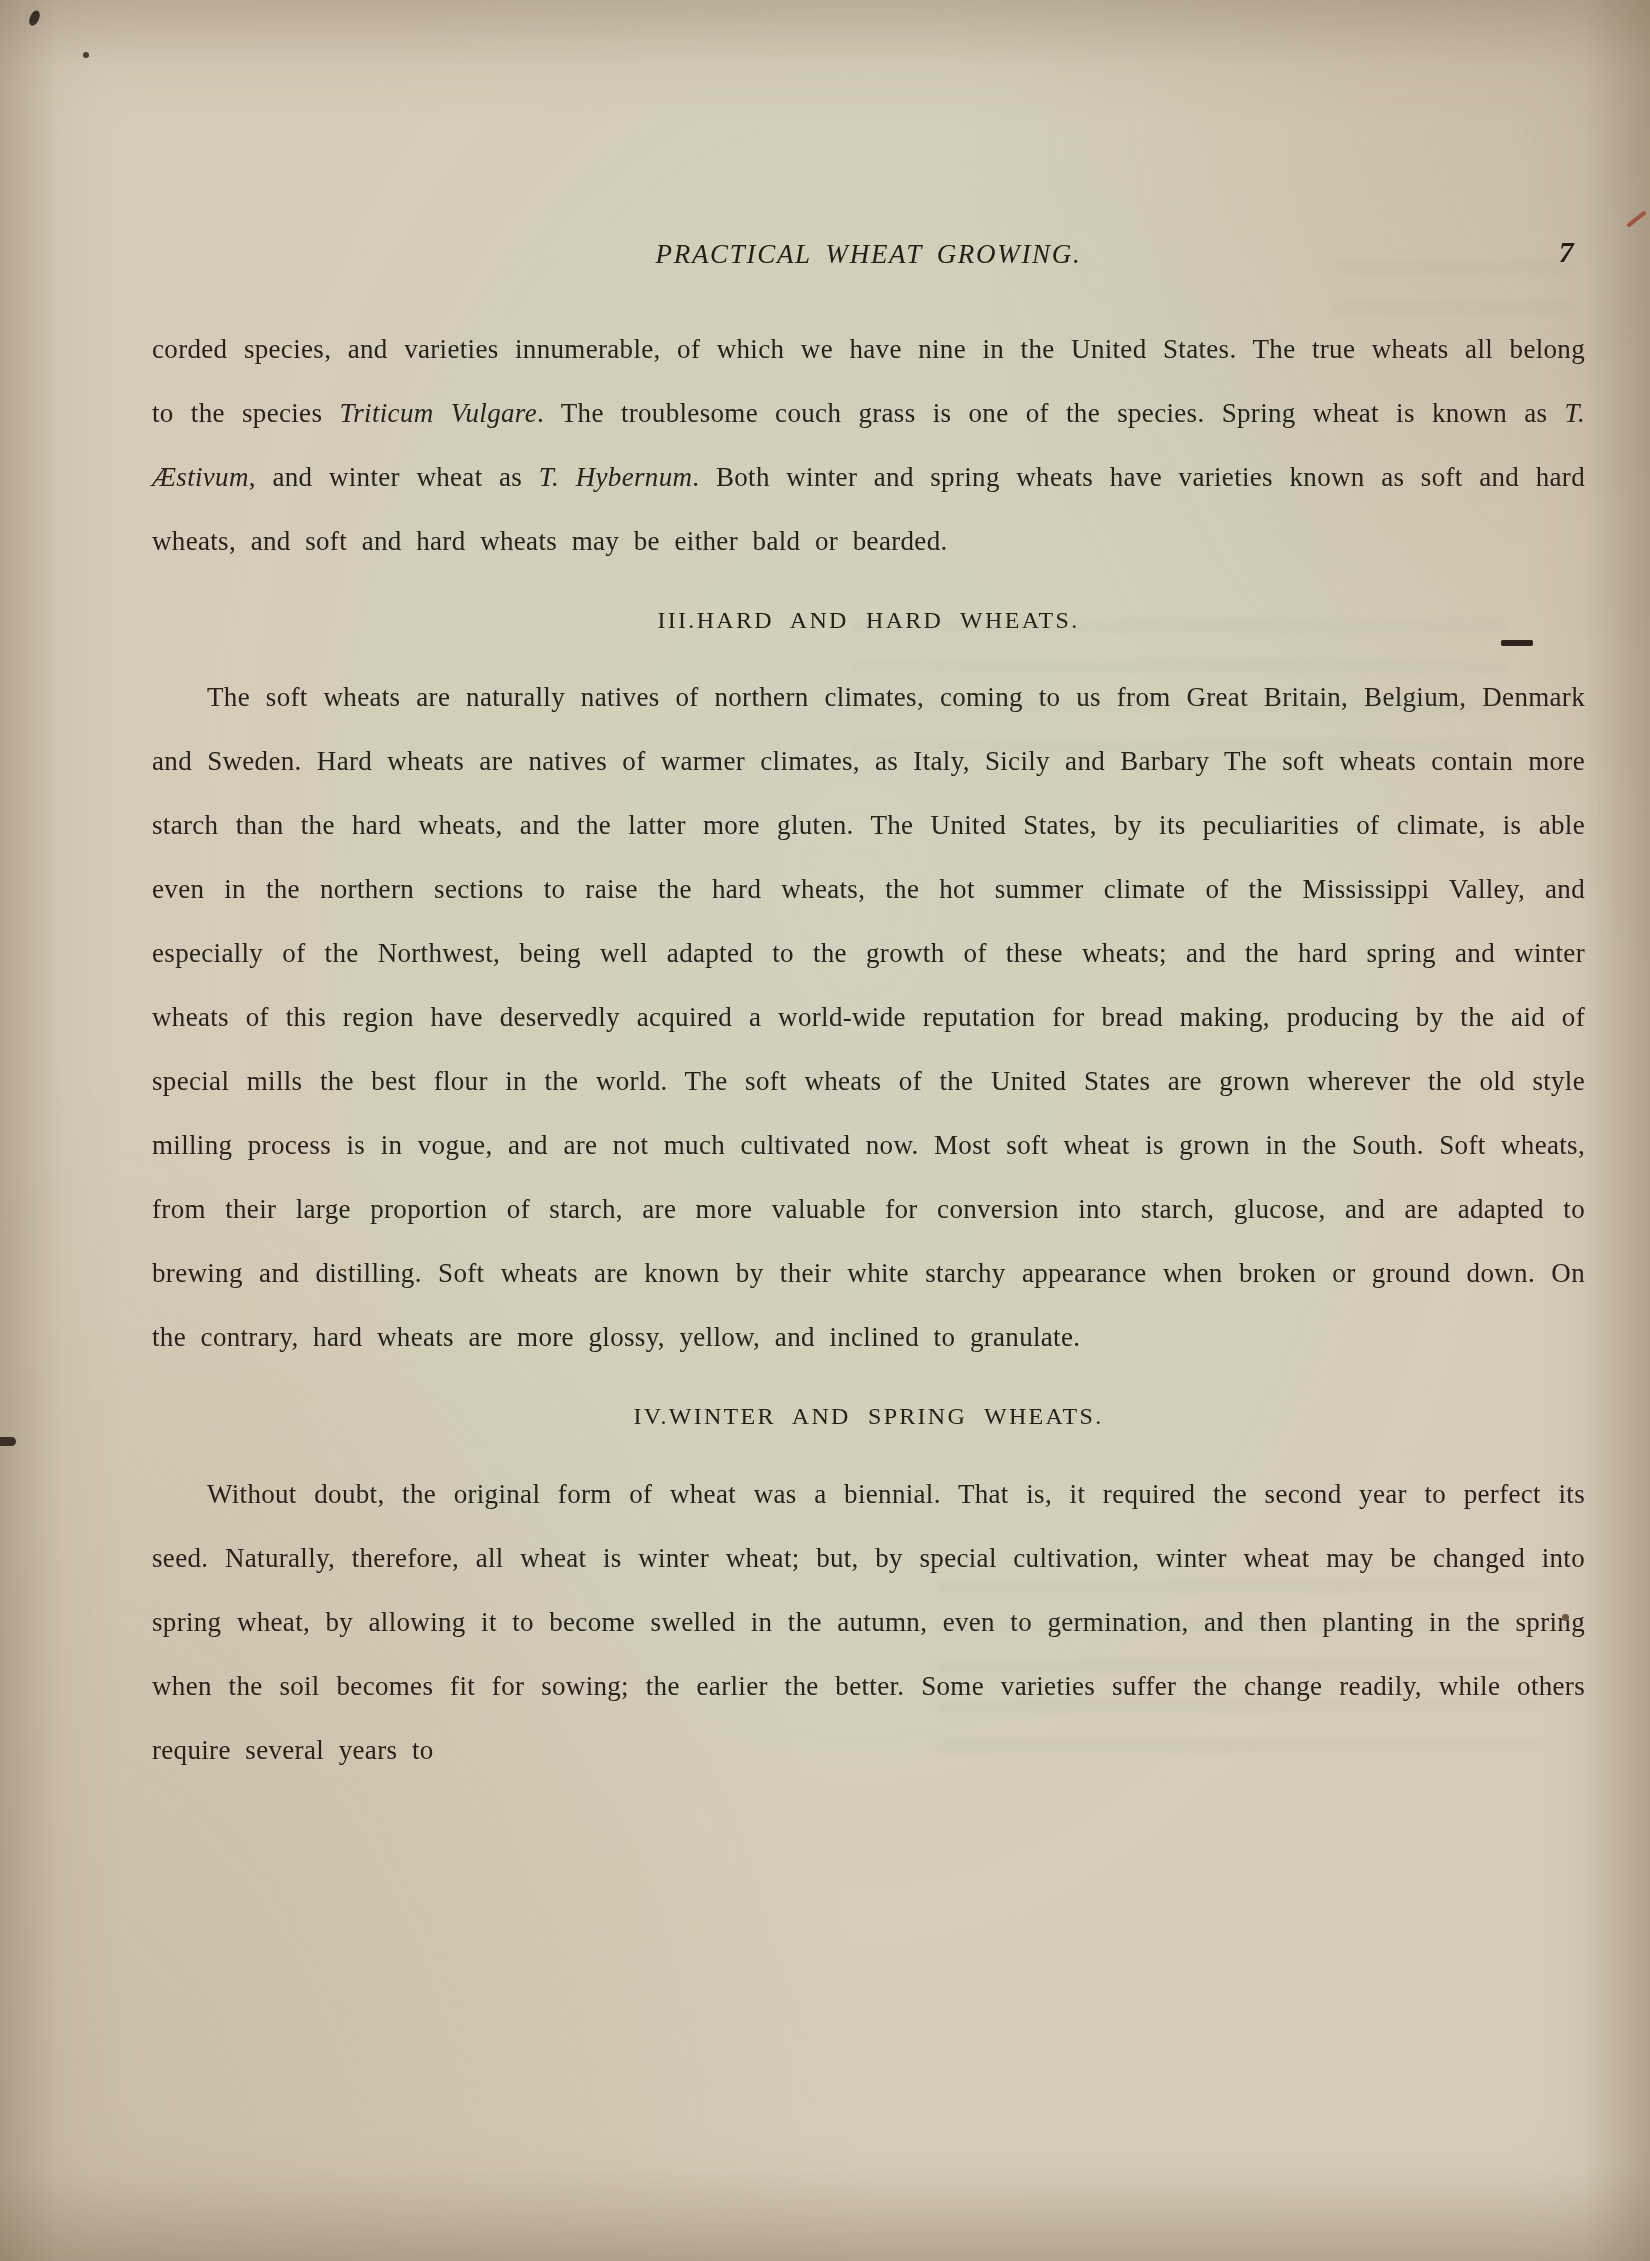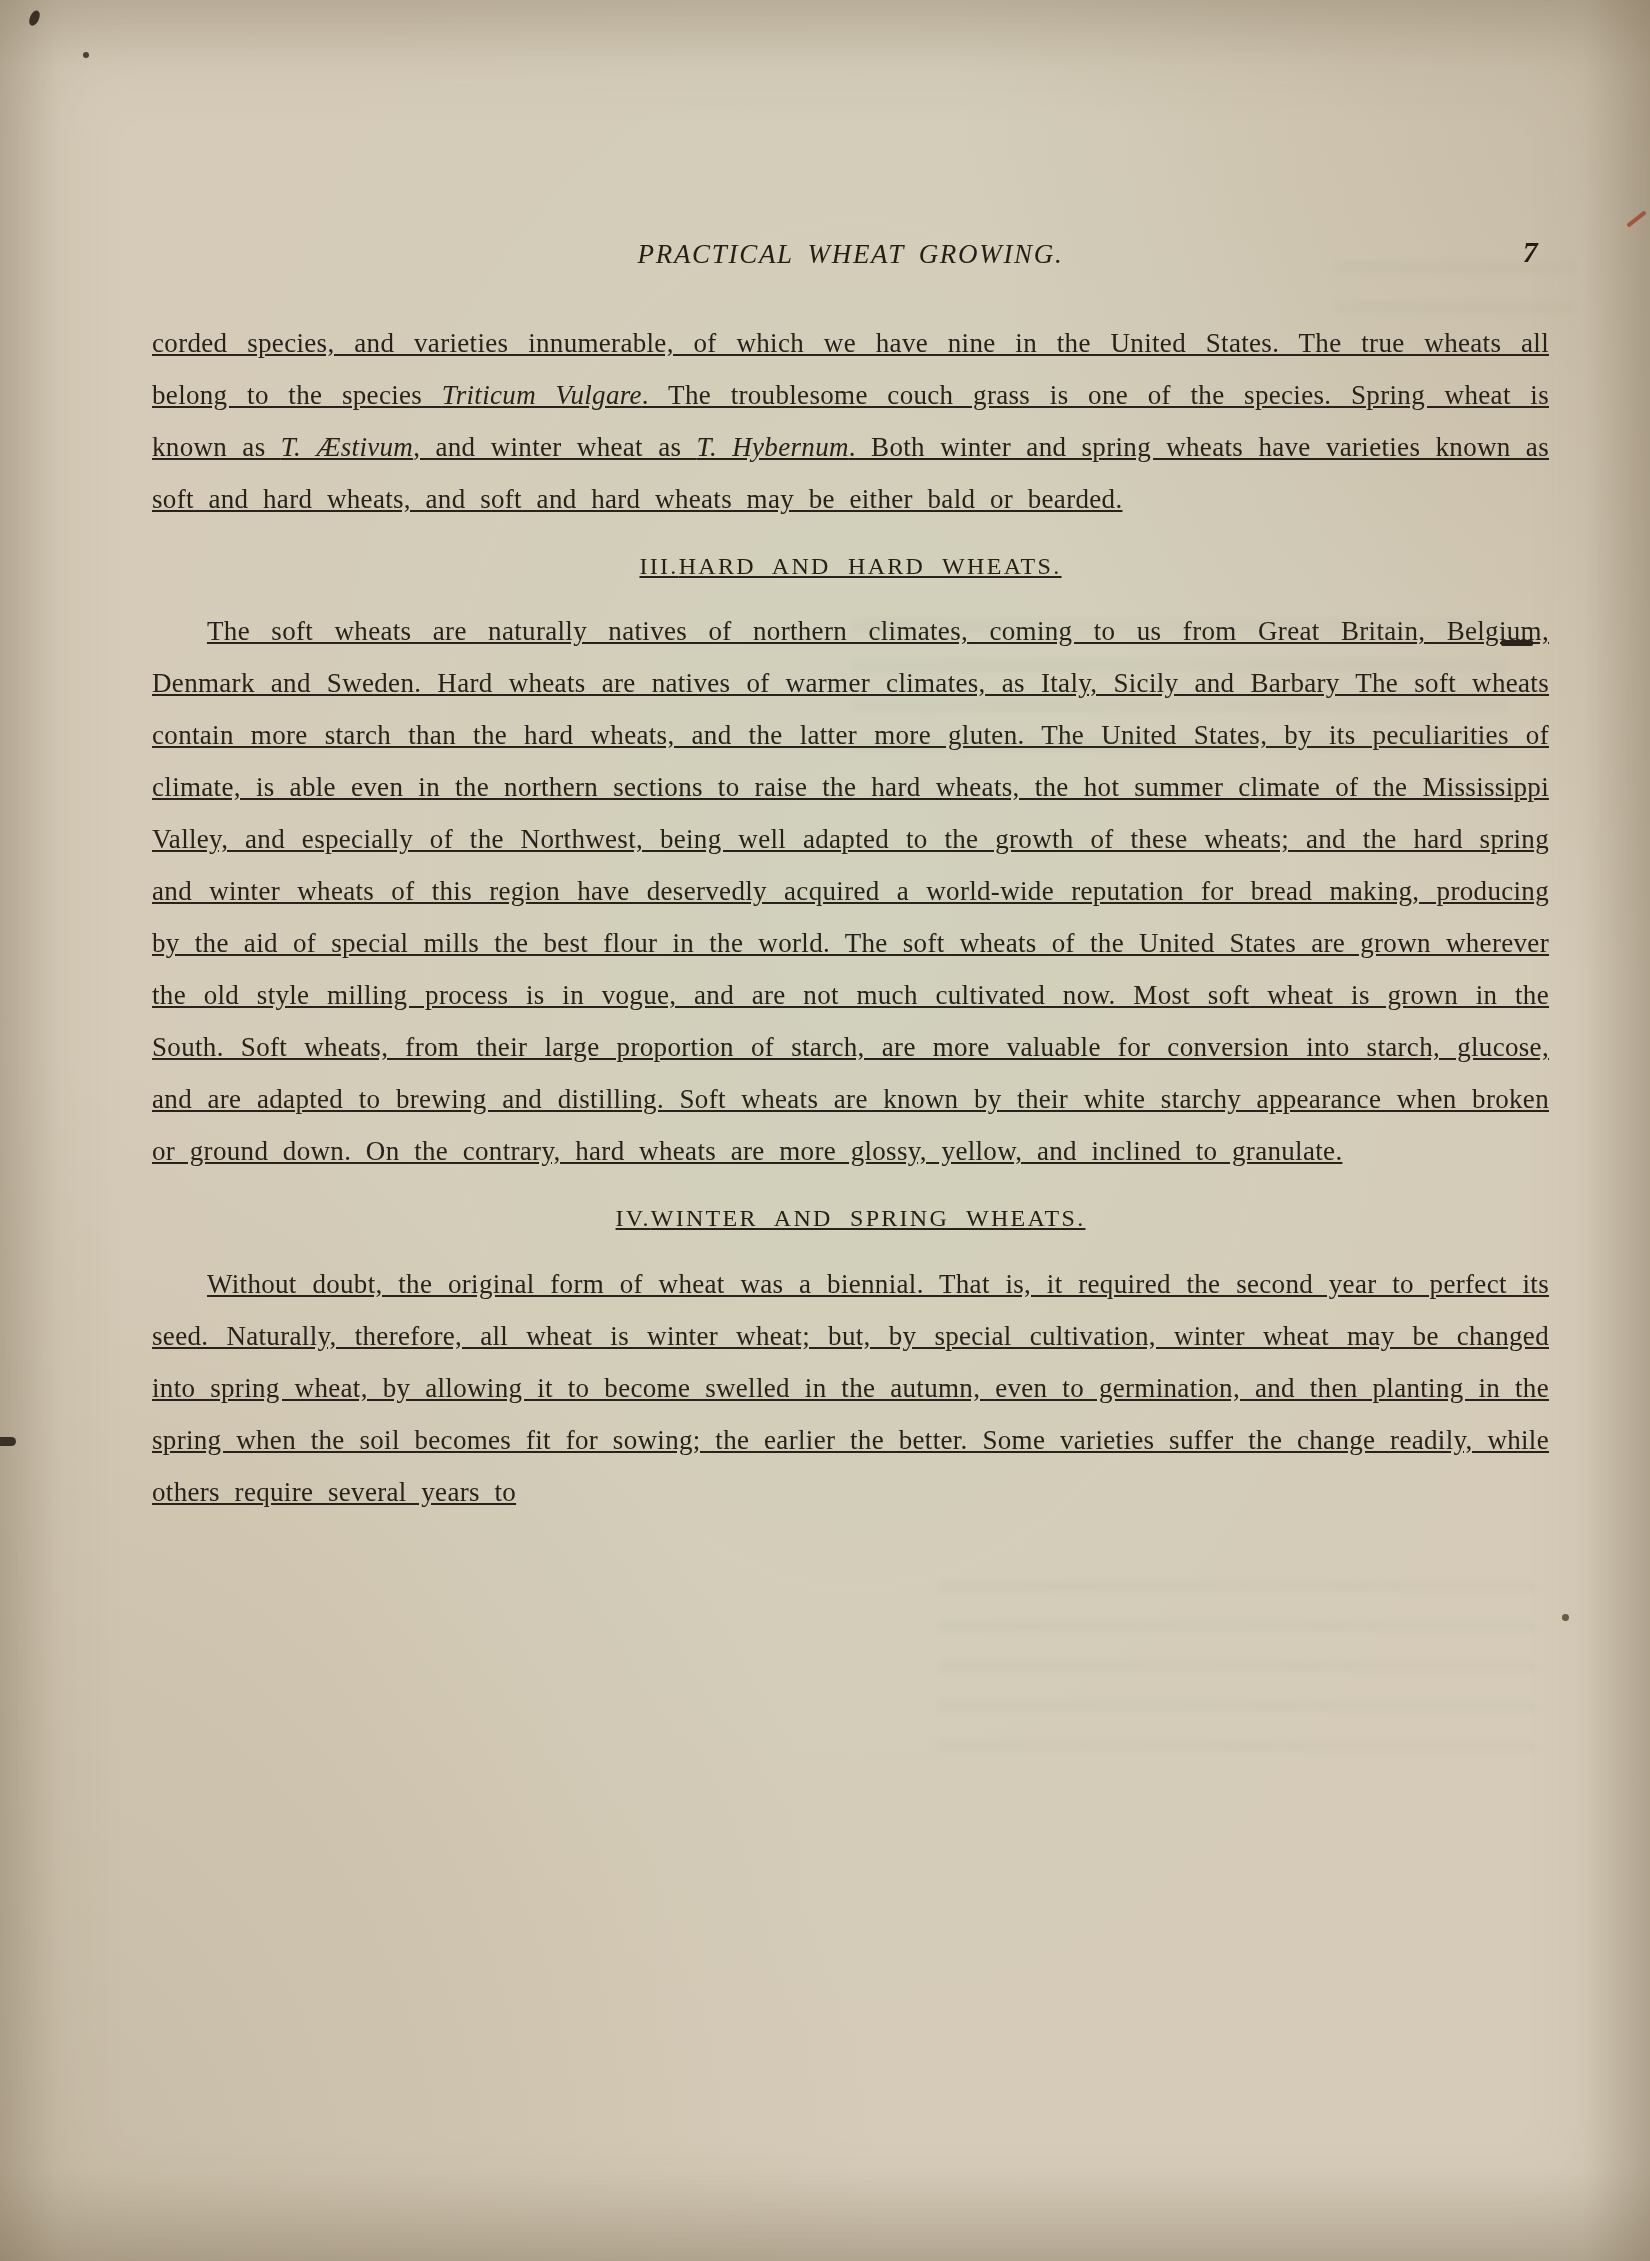--- a/index.html
+++ b/index.html
@@ -15,21 +15,21 @@
     box-sizing: border-box;
     overflow: hidden;
     background-color: #d5cbb8;
     background-image:
       radial-gradient(ellipse at 52% 40%, rgba(203,219,196,0.38), rgba(0,0,0,0) 60%),
       radial-gradient(ellipse at 100% 2%, rgba(118,98,66,0.16), transparent 30%),
       radial-gradient(ellipse at 0% 100%, rgba(132,112,80,0.18), transparent 38%),
       linear-gradient(90deg, rgba(92,72,48,0.14), transparent 3.5%, transparent 96%, rgba(92,72,48,0.18)),
       linear-gradient(0deg, rgba(92,72,48,0.16), transparent 4%, transparent 97%, rgba(92,72,48,0.10));
     box-shadow: inset 0 0 114px rgba(96,78,52,0.32);
-    padding: 239px 101px 0 152px;
+    padding: 239px 65px 0 152px;
   }
 
   
   .page-header { position: relative; height: 45px; }
   .running-title {
     text-align: center;
     font-style: italic;
     font-size: 27px;
     letter-spacing: 1.7px;
     word-spacing: 5.7px;
@@ -41,25 +41,24 @@
     font-size: 29.6px;
     font-weight: bold;
     font-style: italic;
     color: #241c12;
   }
 
   
   .page-body {
     margin-top: 33px;
     font-size: 27px;
-    line-height: 52px;
+    line-height: 64px;
     text-align: justify;
     word-spacing: 0.28em;
     letter-spacing: 0.012em;
-    text-decoration: underline;
   }
   .paragraph { margin: 0; }
   .paragraph.indent { text-indent: 55px; }
   .paragraph em { font-style: italic; }
 
   .section-heading {
     text-align: center;
     font-size: 24px;
     font-weight: 400;
     letter-spacing: 2.3px;

